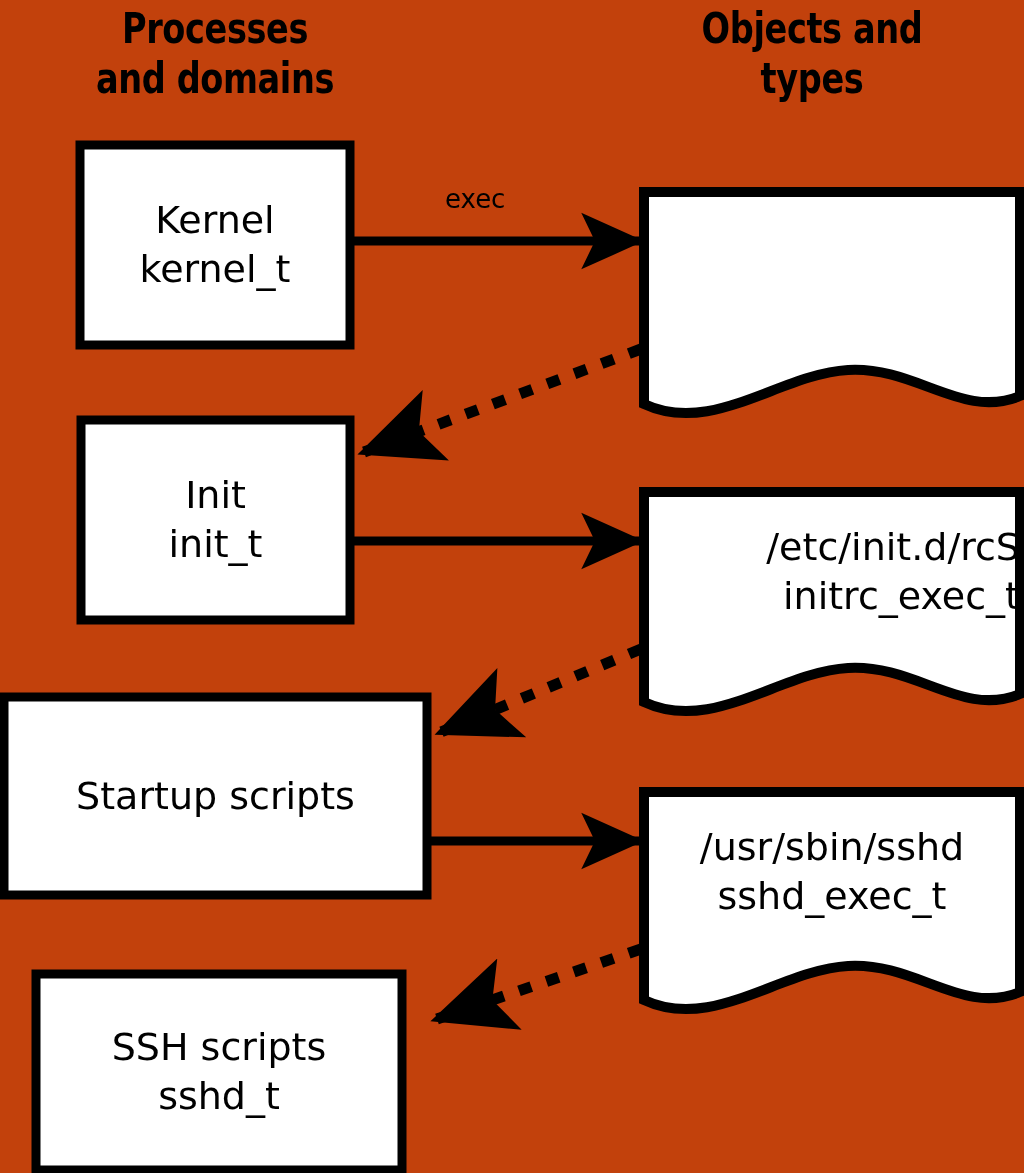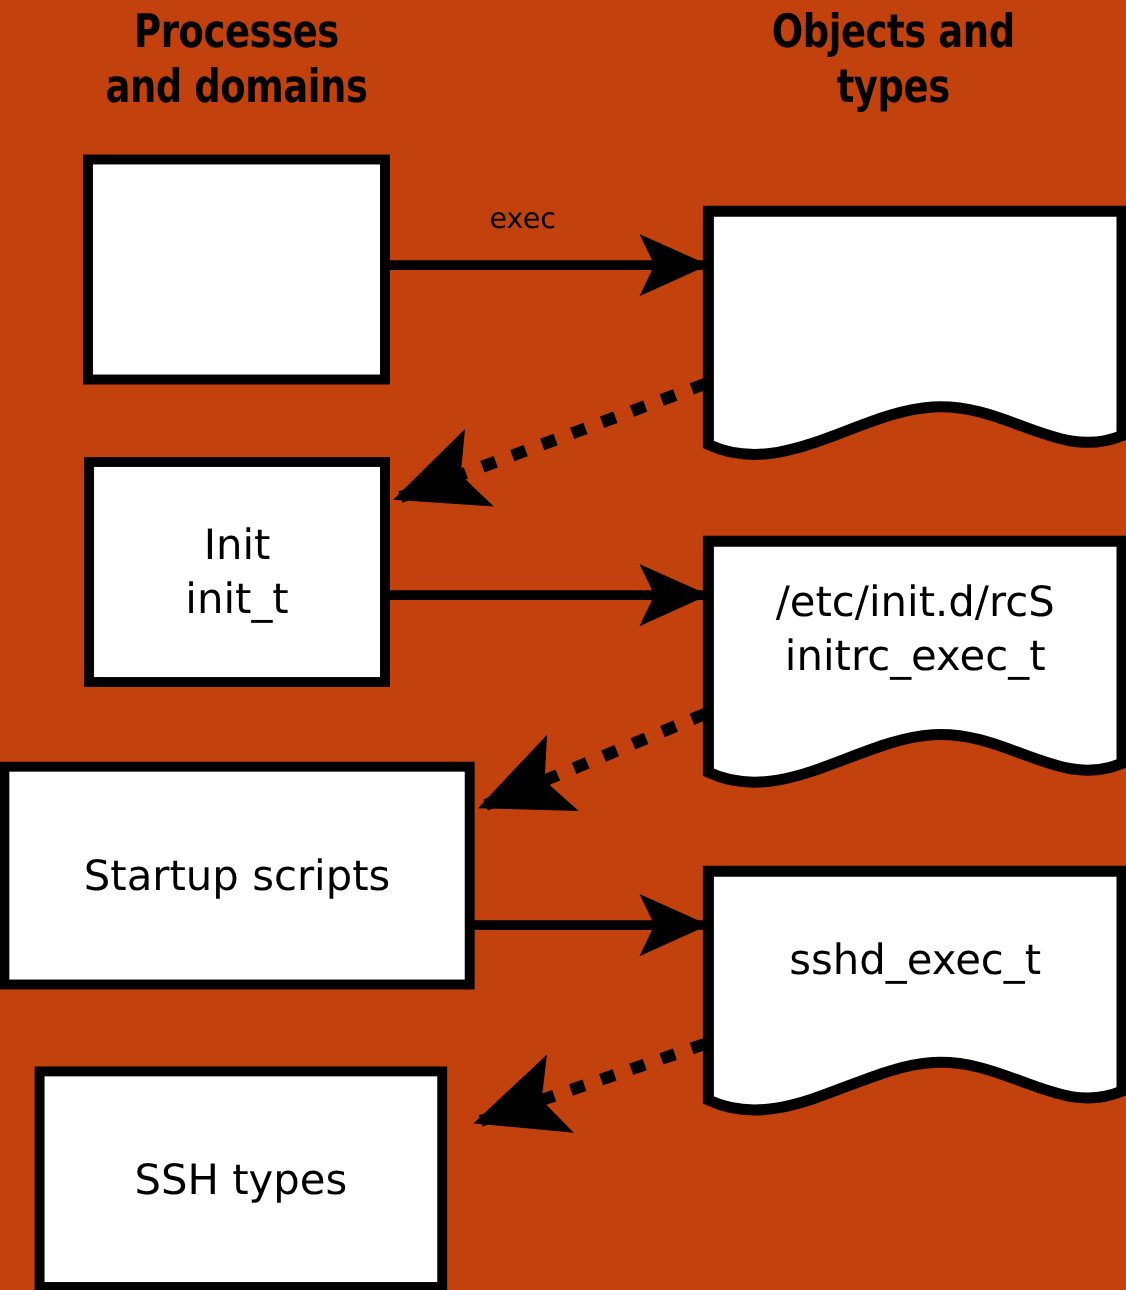--- a/index.html
+++ b/index.html
@@ -118,39 +118,45 @@
     <line x1="427" y1="841" x2="639" y2="841" stroke="#000000" stroke-width="9" marker-end="url(#arrow-solid)"></line>
 
     <line x1="641" y1="949" x2="437" y2="1019" stroke="#000000" stroke-width="11" stroke-linecap="butt" stroke-dasharray="13 16" marker-end="url(#arrow-dotted)"></line>
   </svg>
 
   <div class="col-header hdr-left">Processes
 and domains</div>
   <div class="col-header hdr-right">Objects and
 types</div>
 
+  <div class="node-label" style="left:80px; top:145px; width:270px; height:200px;">
+    <span>Kernel</span>
+    <span>kernel_t</span>
+  </div>
 
   <div class="node-label" style="left:81px; top:420px; width:269px; height:200px;">
     <span>Init</span>
     <span>init_t</span>
   </div>
 
   <div class="node-label" style="left:4px; top:697px; width:423px; height:198px;justify-content:center;">
     <span>Startup scripts</span>
   </div>
 
   <div class="node-label" style="left:36px; top:974px; width:366px; height:196px;">
-    <span>SSH types</span>
+    <span>SSH scripts</span>
+    <span>sshd_t</span>
   </div>
 
 
-  <div class="node-label" style="left:644px; top:492px; width:376px; height:160px;">
+  <div class="node-label" style="left:644px; top:492px; width:376px; height:160px;align-items:flex-end;">
     <span>/etc/init.d/rcS</span>
     <span>initrc_exec_t</span>
   </div>
 
   <div class="node-label" style="left:644px; top:792px; width:376px; height:160px;">
+    <span>/usr/sbin/sshd</span>
     <span>sshd_exec_t</span>
   </div>
 
   <div class="edge-label" style="left:445px; top:186px;">exec</div>
 
 </div>
 
 </body></html>

